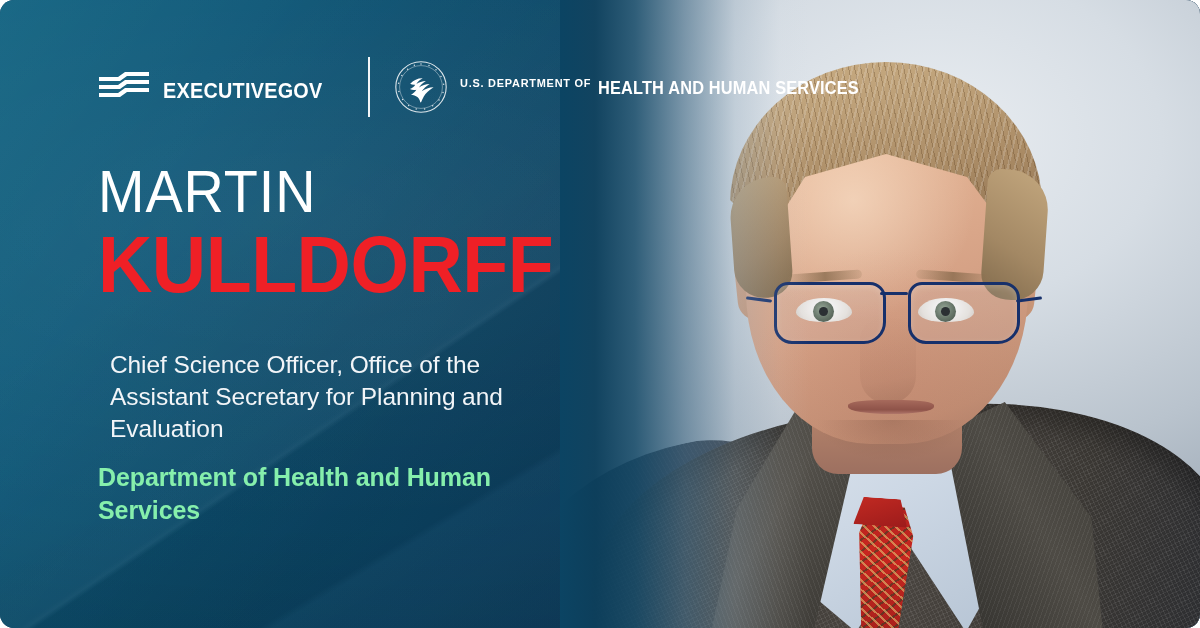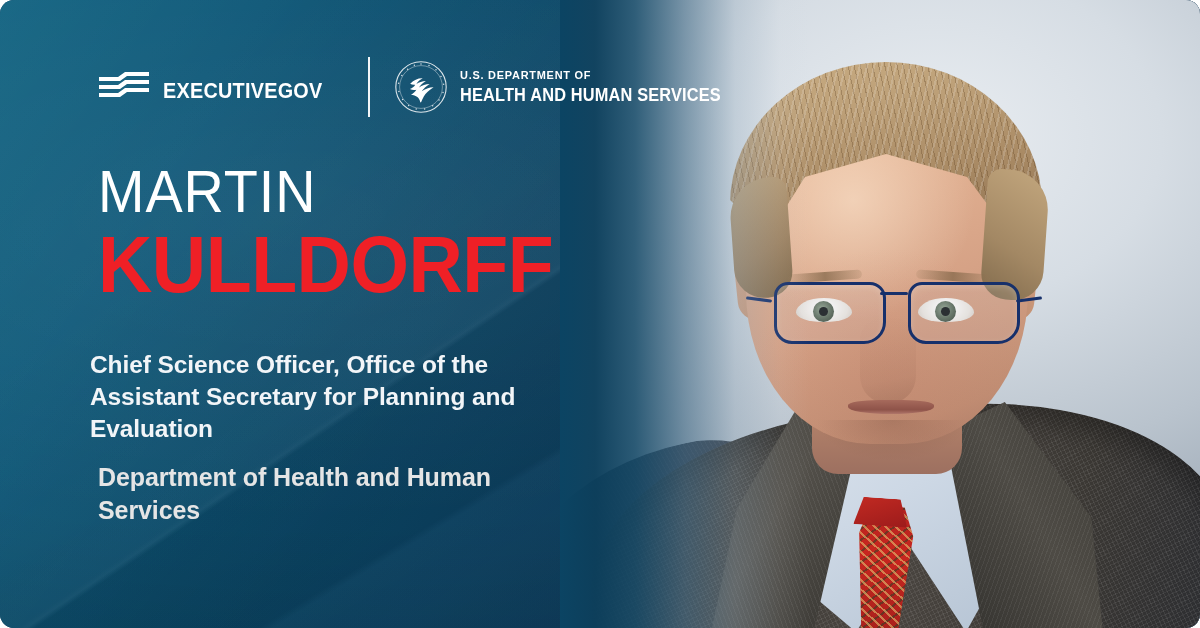--- a/index.html
+++ b/index.html
@@ -435,21 +435,21 @@
   }
   .divider {
     width: 2px;
     height: 60px;
     background: #ffffff;
     margin: 0 24px 0 28px;
     opacity: 0.95;
   }
   .hhs { display: flex; align-items: center; gap: 12px; }
   .hhs-seal { width: 54px; height: 54px; display: block; }
-  .hhs-text { display: flex; flex-direction: column; line-height: 1; }
+  .hhs-text { display: flex; line-height: 1; }
   .hhs-line1 {
     color: #ffffff;
     font-size: 11.5px;
     font-weight: 700;
     letter-spacing: 0.8px;
     transform: scaleX(0.95);
     transform-origin: left center;
     margin-bottom: 4px;
     white-space: nowrap;
   }
@@ -491,35 +491,35 @@
     line-height: 1.02;
     margin-top: 2px;
     transform: scaleX(0.94);
     transform-origin: left top;
     white-space: nowrap;
   }
 
   
   .role {
     position: absolute;
-    left: 90px;
+    left: 110px;
     top: 349px;
     width: 430px;
     color: #f2f5f8;
     font-size: 24.5px;
-    font-weight: 700;
+    font-weight: 400;
     line-height: 1.31;
     letter-spacing: -0.1px;
   }
   .org {
     position: absolute;
     left: 98px;
     top: 461px;
     width: 430px;
-    color: #e5e5e5;
+    color: #86efac;
     font-size: 25px;
     font-weight: 700;
     line-height: 1.33;
     letter-spacing: -0.1px;
   }
 </style>
 </head>
 <body>
 
 <div class="card">

